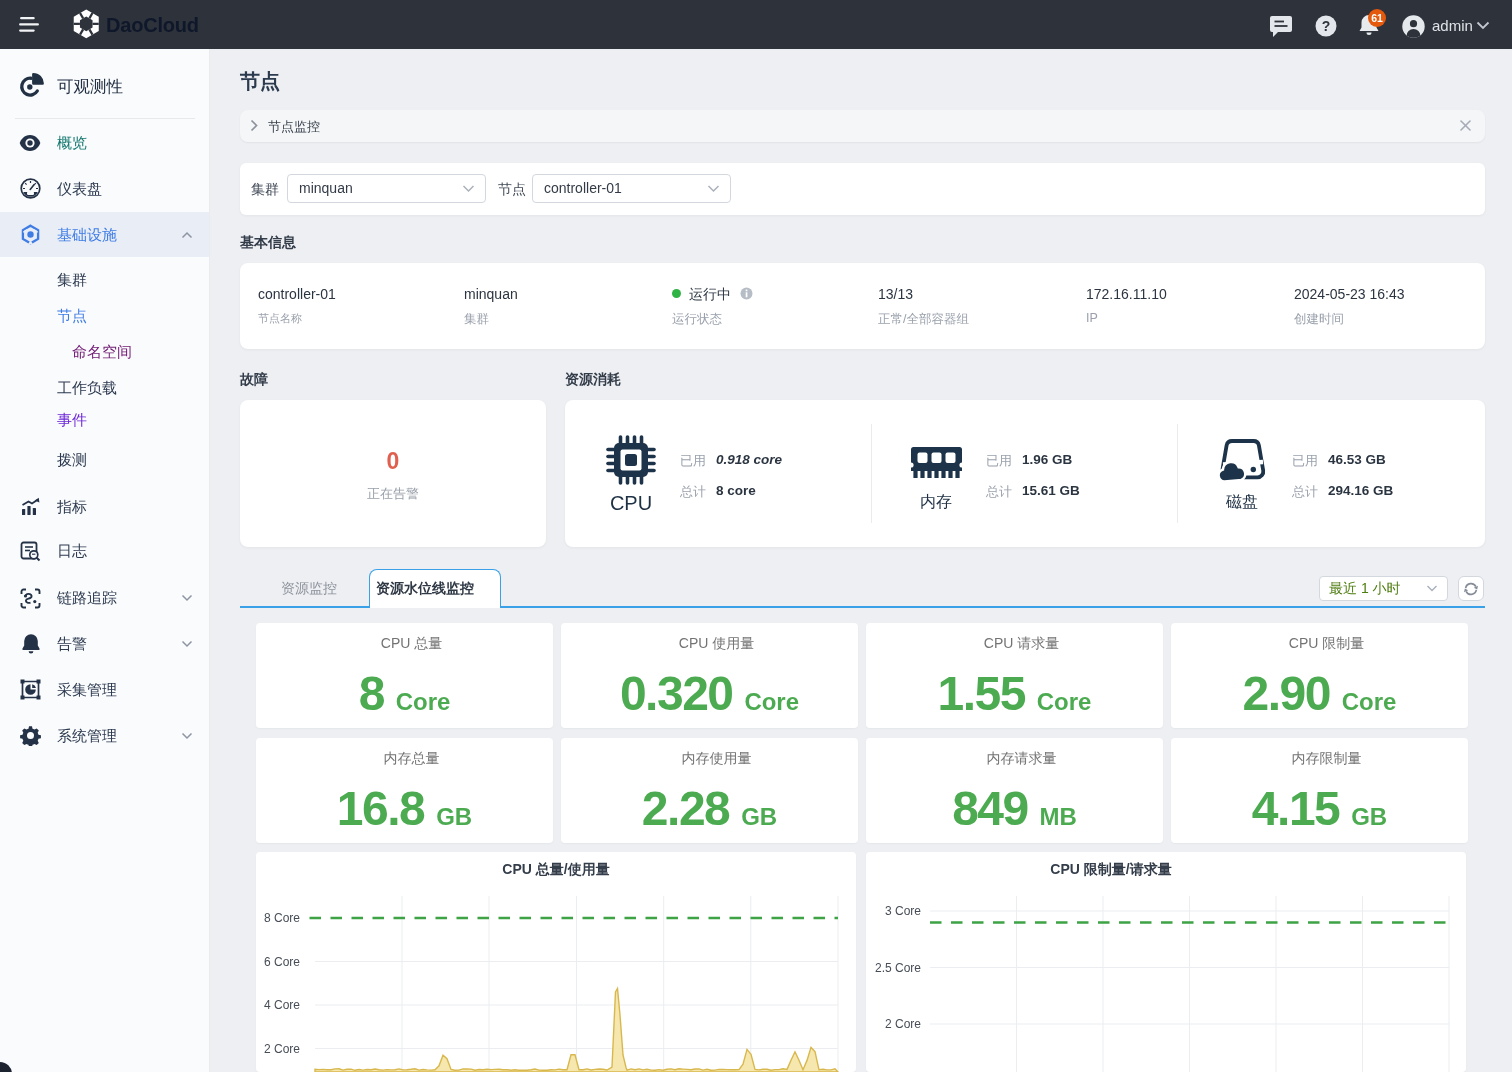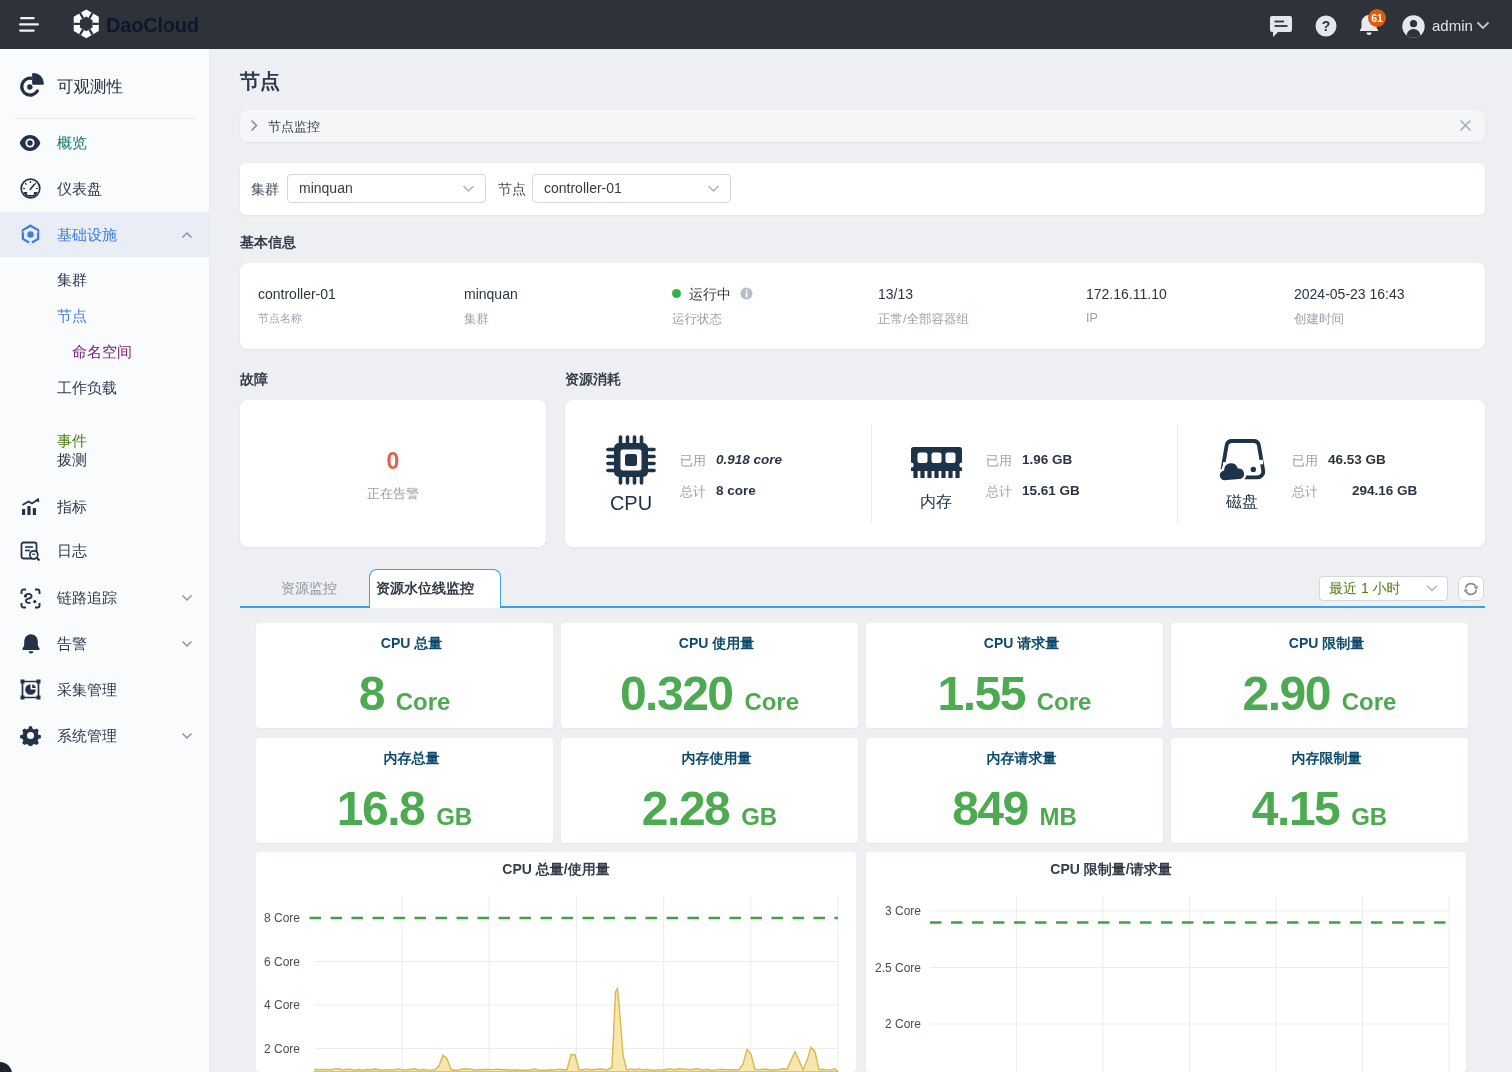--- a/index.html
+++ b/index.html
@@ -114,21 +114,21 @@
 </svg>
 <div class="abs" style="left:57px;top:226px;font-size:15px;color:#3f7de5;">基础设施</div>
 <svg class="abs" style="left:181px;top:231px;" width="12" height="8" viewBox="0 0 12 8">
   <polyline points="1.5,6.5 6,2 10.5,6.5" fill="none" stroke="#8d94a2" stroke-width="1.5"></polyline>
 </svg>
 
 <div class="abs" style="left:57px;top:271px;font-size:15px;color:#2c3a50;">集群</div>
 <div class="abs" style="left:57px;top:307px;font-size:15px;color:#3f7de5;">节点</div>
 <div class="abs" style="left:41px;top:343px;font-size:15px;color:#701a75;margin-left:31px;">命名空间</div>
 <div class="abs" style="left:57px;top:379px;font-size:15px;color:#2c3a50;">工作负载</div>
-<div class="abs" style="left:57px;top:432px;font-size:15px;color:#4d7c0f;">事件</div>
+<div class="abs" style="left:57px;top:411px;font-size:15px;color:#6d28d9;">事件</div>
 <div class="abs" style="left:57px;top:451px;font-size:15px;color:#2c3a50;">拨测</div>
 
 <svg class="abs" style="left:20px;top:497px;" width="21" height="20" viewBox="0 0 21 20">
   <g fill="#243248">
     <rect x="2" y="12" width="3.2" height="6" rx="0.6"></rect>
     <rect x="7.4" y="9" width="3.2" height="9" rx="0.6"></rect>
     <rect x="12.8" y="11" width="3.2" height="7" rx="0.6"></rect>
   </g>
   <polyline points="2.5,8 8.5,4.5 12,6.5 18,2.5" fill="none" stroke="#243248" stroke-width="1.8"></polyline>
   <path d="M18.8 0.8 L19.4 5.6 L14.8 3.4 Z" fill="#243248"></path>
@@ -309,21 +309,21 @@
 <svg class="abs" style="left:1217px;top:439px;" width="52" height="46" viewBox="0 0 52 46">
   <path d="M15 2 h21.5 a5.5 5.5 0 0 1 5.4 4.4 l4.3 25.1 a5.8 5.8 0 0 1 -5.7 6.8 h-29.5 a5.8 5.8 0 0 1 -5.7 -6.8 l4.3 -25.1 a5.5 5.5 0 0 1 5.4 -4.4 z" fill="none" stroke="#1d3349" stroke-width="3.8"></path>
   <line x1="6" y1="25.5" x2="46" y2="23" stroke="#fff" stroke-width="4.5"></line>
   <circle cx="36.3" cy="30.5" r="2.7" fill="#1d3349"></circle>
   <path d="M7.5 42.5 a6.2 6.2 0 0 1 -1.6 -12.1 a8.2 8.2 0 0 1 15.8 -2.2 a6.6 6.6 0 0 1 2.5 12.7 a6 6 0 0 1 -2.2 0.4 z" fill="#1d3349" stroke="#fff" stroke-width="2.6"></path>
 </svg>
 <div class="abs" style="left:1192px;top:492px;width:100px;text-align:center;font-size:16px;color:#1e3044;">磁盘</div>
 <div class="abs lbl" style="left:1292px;top:452px;font-size:13px;">已用</div>
 <div class="abs val" style="left:1328px;top:452px;font-size:13.5px;font-weight:bold;">46.53 GB</div>
 <div class="abs lbl" style="left:1292px;top:483px;font-size:13px;">总计</div>
-<div class="abs val" style="left:1328px;top:483px;font-size:13.5px;font-weight:bold;margin-left:24px;">294.16 GB</div>
+<div class="abs val" style="left:1328px;top:483px;font-size:13.5px;font-weight:bold;">294.16 GB</div>
 
 <div class="abs" style="left:281px;top:580px;font-size:14px;color:#8d929c;">资源监控</div>
 <div class="abs" style="left:240px;top:606px;width:1245px;height:1.5px;background:#3aa0e8;"></div>
 <div class="abs" style="left:369px;top:569px;width:132px;height:39px;background:#fff;border:1.5px solid #3aa0e8;border-bottom:none;border-radius:8px 8px 0 0;"></div>
 <div class="abs" style="left:369px;top:580px;width:112px;text-align:center;font-size:14px;font-weight:bold;color:#2f3845;">资源水位线监控</div>
 <div class="abs" style="left:1319px;top:576px;width:129px;height:25px;background:#fff;border:1px solid #d3d7de;border-radius:4px;"></div>
 <div class="abs" style="left:1329px;top:580px;font-size:14px;color:#4d7c0f;">最近 1 小时</div>
 <svg class="abs" style="left:1426px;top:585px;" width="12" height="8" viewBox="0 0 12 8">
   <polyline points="1.5,1 6,5.5 10.5,1" fill="none" stroke="#aab0ba" stroke-width="1.4"></polyline>
 </svg>
@@ -334,21 +334,21 @@
     <path d="M13.32 8.94 A5.4 5.4 0 0 1 3.11 10.28"></path>
   </g>
   <g fill="#868d98">
     <polygon points="10.8,6.7 15.0,4.7 14.2,8.6"></polygon>
     <polygon points="5.2,9.3 1.0,11.3 1.8,7.4"></polygon>
   </g>
 </svg>
 
 <style>
   .scard { position:absolute; width:297px; height:105px; background:#fff; border-radius:4px; box-shadow:0 1px 2px rgba(30,40,60,0.04); }
-  .stitle { position:absolute; width:311px; text-align:center; font-size:14px; font-weight:bold; color:#0c4a6e; }
+  .stitle { position:absolute; width:311px; text-align:center; font-size:14px; font-weight:normal; color:#737373; }
   .sval { position:absolute; width:297px; text-align:center; font-size:48px; font-weight:bold; color:#4cab51; letter-spacing:-1.5px;}
   .sval span { font-size:24px; letter-spacing:0; }
 </style>
 <div class="scard" style="left:256px;top:623px;"></div>
 <div class="scard" style="left:561px;top:623px;"></div>
 <div class="scard" style="left:866px;top:623px;"></div>
 <div class="scard" style="left:1171px;top:623px;"></div>
 <div class="stitle" style="left:256px;top:635px;">CPU 总量</div>
 <div class="stitle" style="left:561px;top:635px;">CPU 使用量</div>
 <div class="stitle" style="left:866px;top:635px;">CPU 请求量</div>

